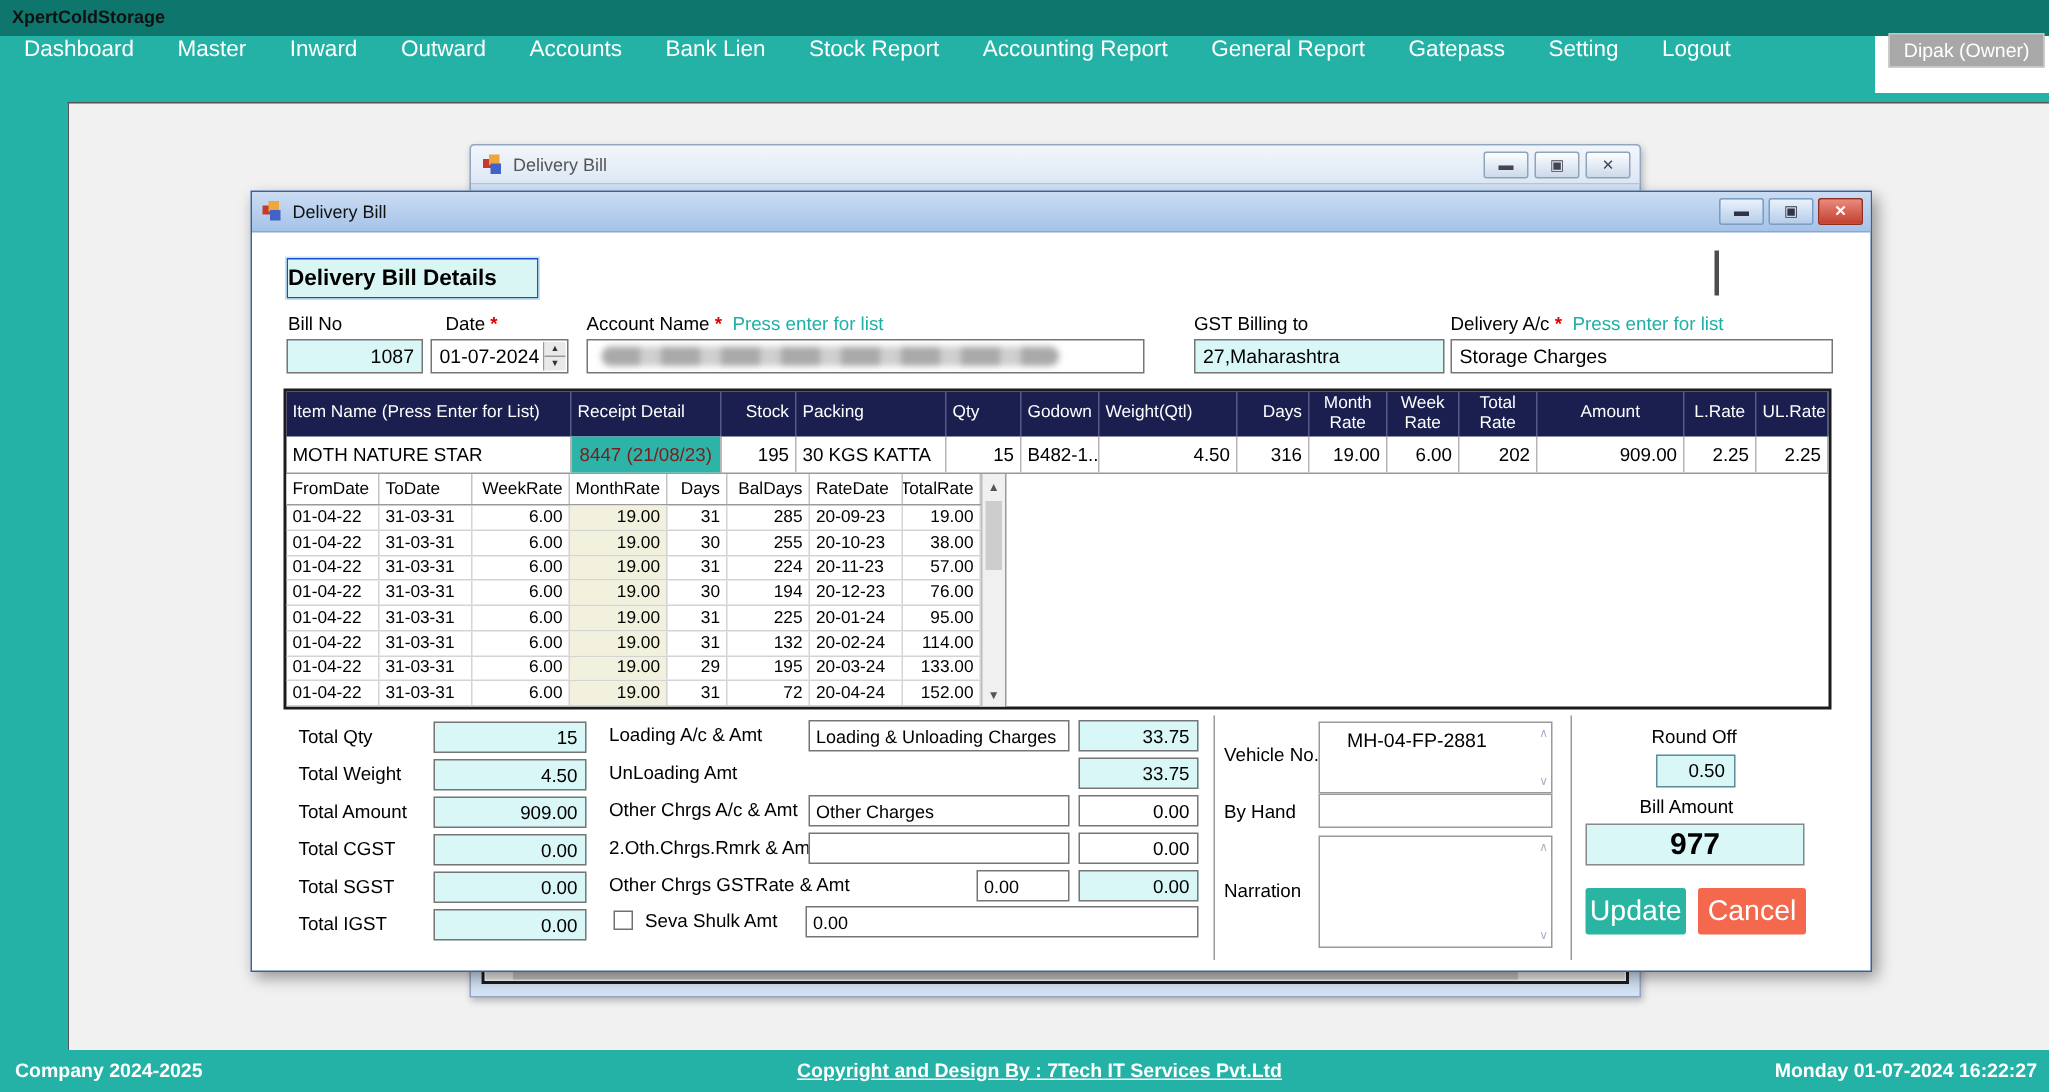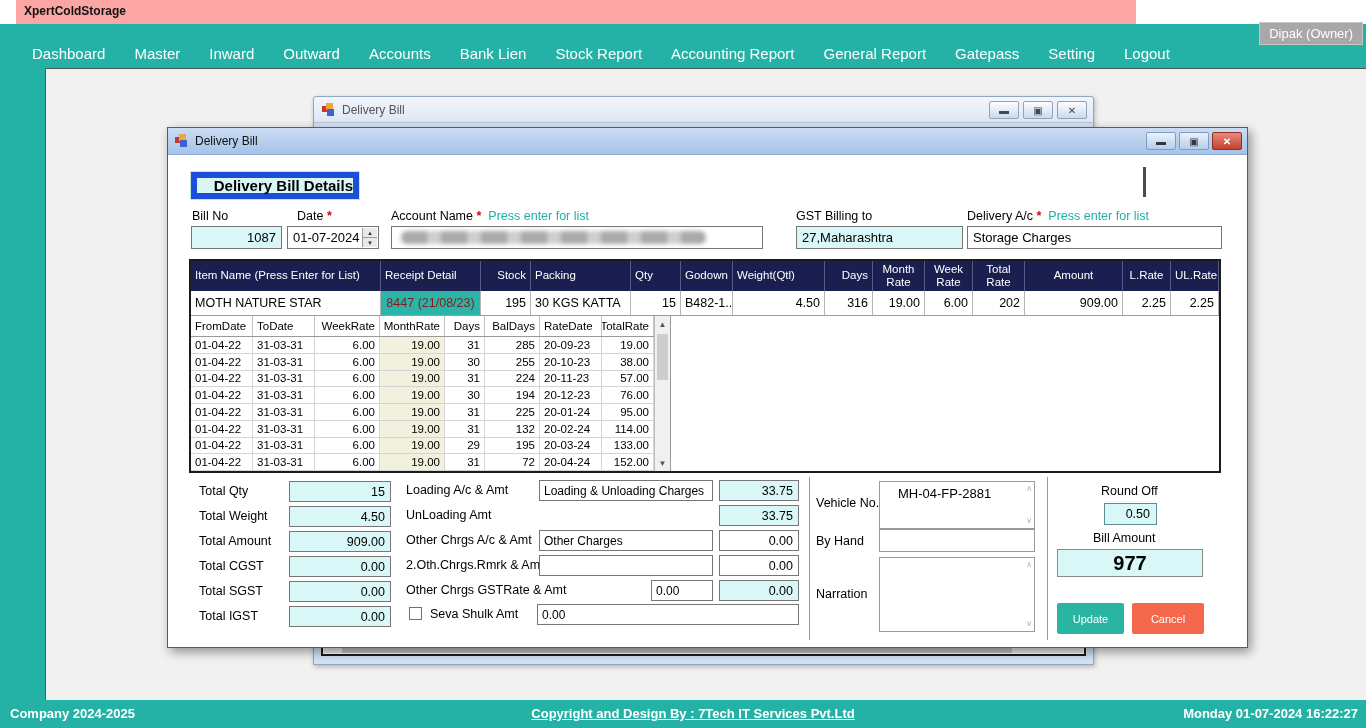--- a/index.html
+++ b/index.html
@@ -1,24 +1,24 @@
 <!DOCTYPE html>
 <html><head>
 <meta charset="utf-8">
 <style>
   * { margin:0; padding:0; box-sizing:border-box; }
   body { font-family:"Liberation Sans", sans-serif; }
   .screen { position:relative; width:1366px; height:728px; background:#ffffff; overflow:hidden; }
 
   
-  .app-title-bar { position:absolute; left:16px; top:0; width:1120px; height:24px; background:#fca5a5; }
+  .app-title-bar { position:absolute; left:0; top:0; width:1366px; height:24px; background:#0f766e; }
   .app-title { position:absolute; left:8px; top:4px; font-size:12px; font-weight:600; color:#111; }
 
   
-  .menu-bar { position:absolute; left:0; top:24px; width:1366px; height:38px; background:#23b2a5; display:flex; align-items:flex-end; padding-left:32px; gap:29px; }
+  .menu-bar { position:absolute; left:0; top:24px; width:1250px; height:38px; background:#23b2a5; display:flex; align-items:flex-start; padding-left:16px; gap:29px; }
   .menu-item { color:#ffffff; font-size:15px; cursor:pointer; white-space:nowrap; }
   .user-badge { position:absolute; right:3px; top:22px; background:#a8a8a8; border:1px solid #c6c6c6; color:#ffffff; font-size:13px; padding:3px 9px; }
 
   
   .workspace { position:absolute; left:0; top:62px; width:1366px; height:638px; background:#23b2a5; }
   .mdi { position:absolute; left:45px; top:6px; right:0; bottom:0; background:#f1f1f1; border-top:1px solid #555; border-left:1px solid #555; }
 
   
   .back-window { position:absolute; left:313px; top:96px; width:781px; height:569px; background:#d3e2f4; border:1px solid #93a6bf; border-radius:3px 3px 0 0; box-shadow:1px 2px 5px rgba(0,0,0,.25); }
   .back-titlebar { position:relative; height:26px; background:linear-gradient(180deg,#f2f6fb,#dde8f5); border-bottom:1px solid #b9c6d8; border-radius:3px 3px 0 0; display:flex; align-items:center; padding:0 8px; }
@@ -36,21 +36,21 @@
   .hs-track { flex:1; }
 
   
   .dialog { position:absolute; left:167px; top:127px; width:1081px; height:521px; background:#ffffff; border:1px solid #37629c; box-shadow:3px 4px 10px rgba(0,0,0,.4); }
   .dlg-titlebar { position:absolute; left:0; top:0; right:0; height:27px; background:linear-gradient(180deg,#cbdcf3,#a5c3e8); border-bottom:1px solid #8aa8cd; display:flex; align-items:center; padding:0 7px; }
   .dlg-title { font-size:12px; color:#111; margin-left:6px; }
   .dlg-buttons { position:absolute; right:5px; top:4px; display:flex; gap:3px; }
   .dbtn { width:30px; height:18px; background:linear-gradient(180deg,#eaf2fb,#b5cdeb); border:1px solid #7d9cc4; border-radius:2px; font-size:10px; color:#334; display:flex; align-items:center; justify-content:center; cursor:pointer; }
   .dbtn.close { background:linear-gradient(180deg,#e98a7d,#c3402f); border-color:#8e2f22; color:#fff; font-weight:bold; }
 
-  .heading-box { position:absolute; left:23px; top:44px; width:168px; height:27px; background:#d9f6f4; border:6px solid #1d4ed8; outline:1px solid #bfe9e6; display:flex; align-items:center; justify-content:flex-end; }
+  .heading-box { position:absolute; left:23px; top:44px; width:168px; height:27px; background:#d9f6f4; border:1px solid #1d4ed8; outline:1px solid #bfe9e6; display:flex; align-items:center; justify-content:flex-start; }
   .heading-box span { font-size:15px; font-weight:bold; color:#000; }
 
   .cursor-artifact { position:absolute; left:975px; top:39px; width:3px; height:30px; background:#4d4d4d; }
 
   .fld-label { position:absolute; font-size:12.5px; color:#000; white-space:nowrap; }
   .req { color:#e00000; font-weight:bold; }
   .hint { color:#1fb0a5; }
 
   .tbox { position:absolute; height:23px; border:1px solid #767676; background:#ffffff; font-size:13px; color:#000; display:flex; align-items:center; padding:0 5px; }
   .tbox.cyan { background:#d9f7f7; }
@@ -98,21 +98,21 @@
   .chg-amt.cyan { background:#d9f7f7; }
   .chk { position:absolute; width:13px; height:13px; border:1px solid #707070; background:#fff; cursor:pointer; }
 
   .ml-box { position:absolute; left:711px; width:156px; border:1px solid #9a9a9a; background:#fff; }
   .ml-arrow { position:absolute; right:2px; font-size:8px; color:#a8b4c4; line-height:1; }
   .side-label { position:absolute; left:648px; font-size:12.5px; color:#000; }
 
   .sum-label { position:absolute; font-size:12.5px; color:#000; }
   .roundoff-field { position:absolute; left:936px; top:375px; width:53px; height:22px; background:#d9f7f7; border:1px solid #5a8f9a; font-size:12.5px; display:flex; align-items:center; justify-content:flex-end; padding:0 6px; }
   .billamt-field { position:absolute; left:889px; top:421px; width:146px; height:28px; background:#d9f7f7; border:1px solid #8a8a8a; font-size:20px; font-weight:bold; display:flex; align-items:center; justify-content:center; }
-  .btn { position:absolute; top:464px; height:31px; border:none; border-radius:2px; color:#fff; font-size:11px; display:flex; align-items:center; justify-content:center; cursor:pointer;margin-top:11px; }
+  .btn { position:absolute; top:464px; height:31px; border:none; border-radius:2px; color:#fff; font-size:19px; display:flex; align-items:center; justify-content:center; cursor:pointer; }
   .btn.update { left:889px; width:67px; background:#2ab5a3; }
   .btn.cancel { left:964px; width:72px; background:#f4694e; }
 
   
   .footer { position:absolute; left:0; top:700px; width:1366px; height:28px; background:#23b2a5; color:#fff; font-size:13px; font-weight:bold; }
   .footer .left { position:absolute; left:10px; top:6px; }
   .footer .center { position:absolute; left:0; right:0; top:6px; text-align:center; text-decoration:underline;margin-left:20px; }
   .footer .right { position:absolute; right:8px; top:6px; }
 </style>
 </head>

